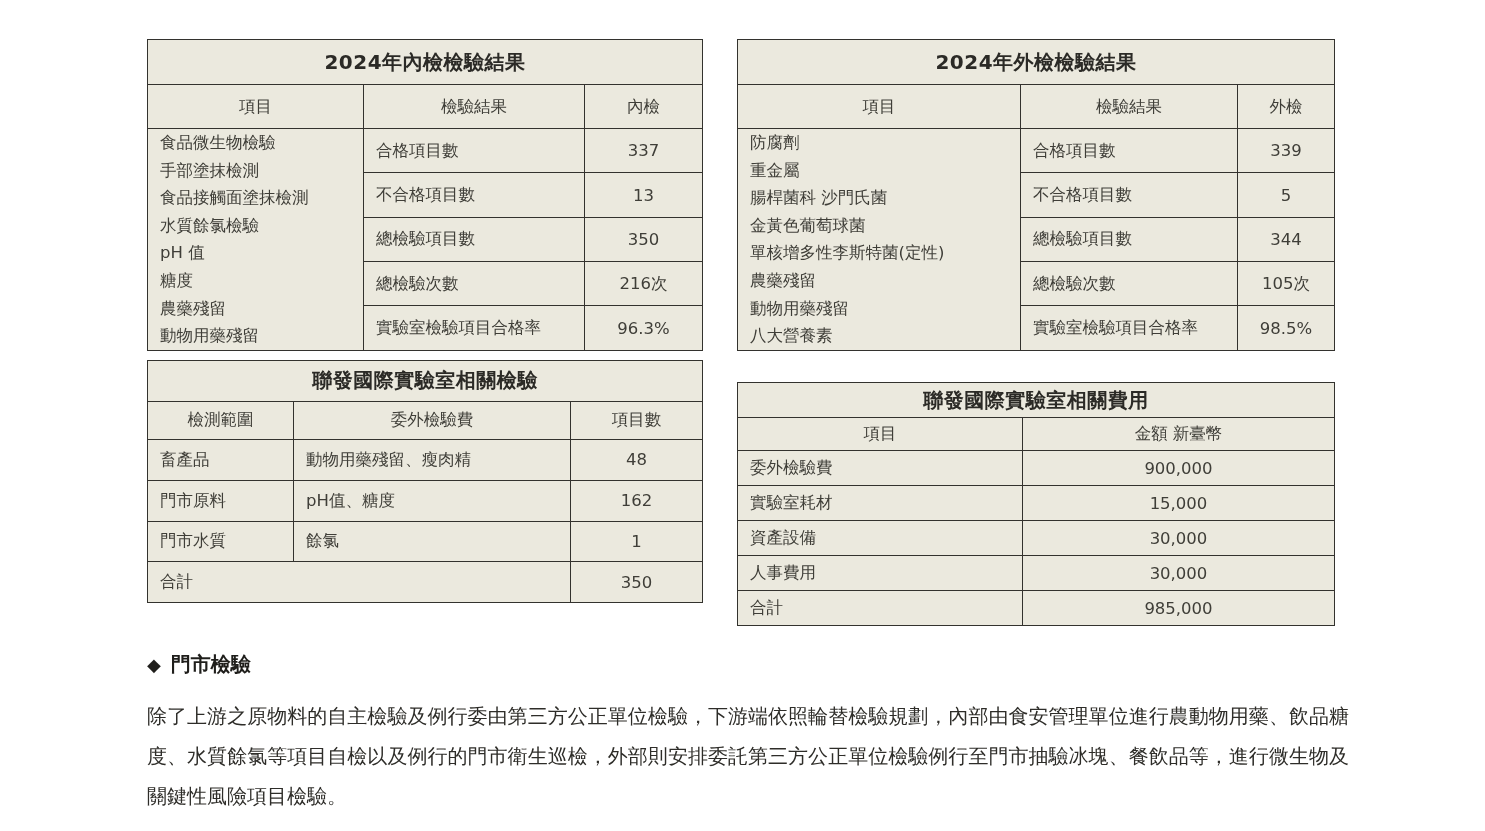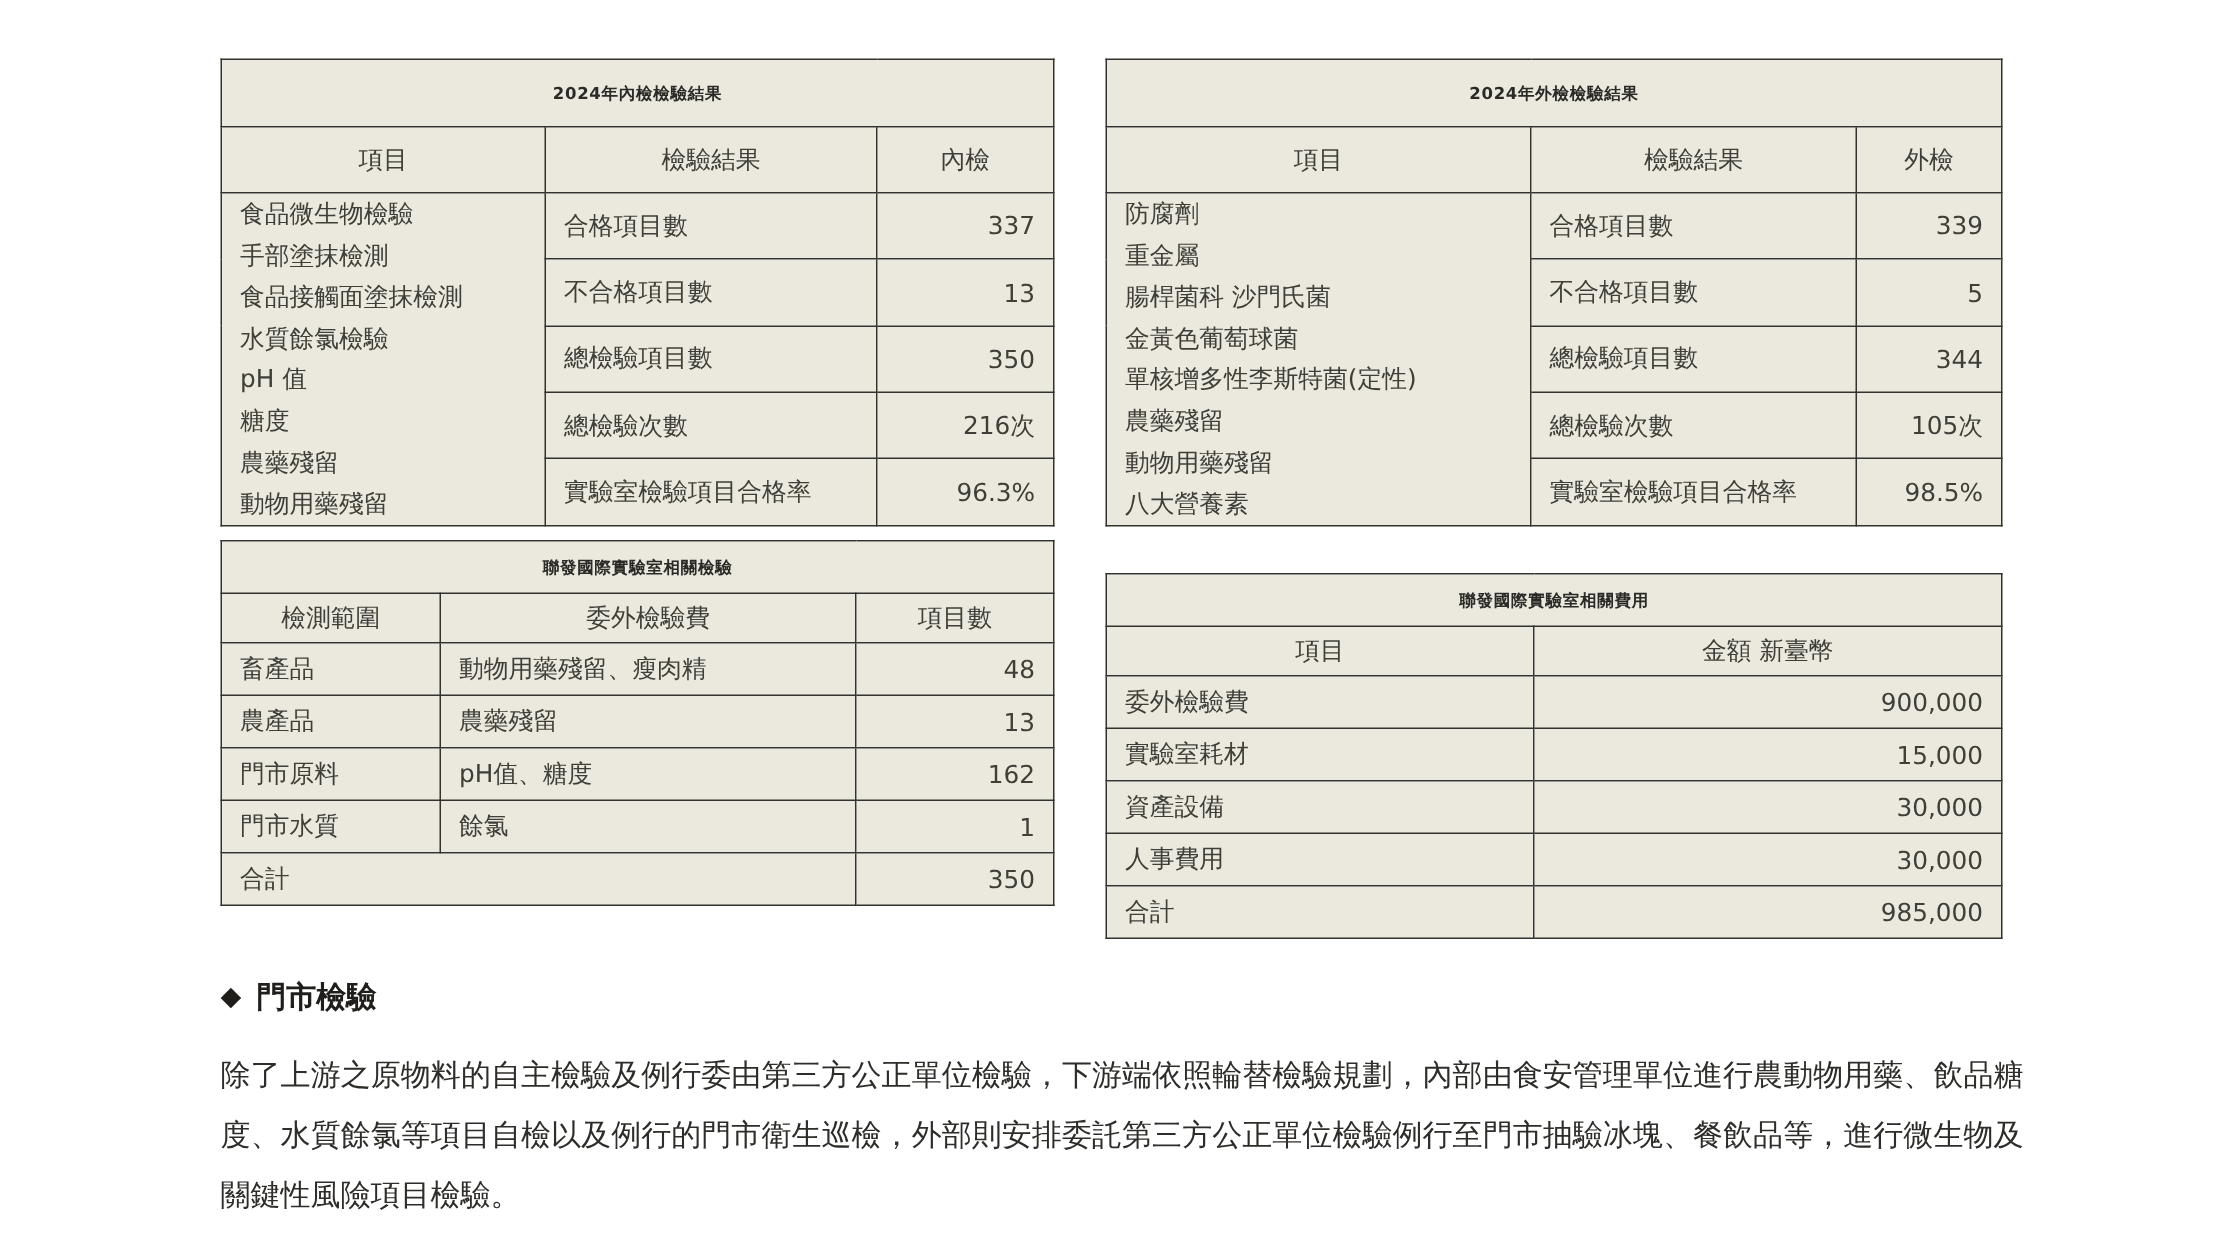--- a/index.html
+++ b/index.html
@@ -27,29 +27,29 @@
     font-size: 16.5px;
     font-weight: 400;
     padding: 0 12px;
     overflow: hidden;
     white-space: nowrap;
   }
   table.rpt th.title {
     font-weight: 700;
     color: #2b2a26;
     text-align: center;
-    font-size: 11px;
+    font-size: 20px;
     letter-spacing: 0.5px;
   }
   table.rpt th.colhead {
     text-align: center;
     font-weight: 400;
   }
   td.label { text-align: left; }
-  td.value { text-align: right; font-size: 17px; }
+  td.value { text-align: center; font-size: 17px; }
   td.itemcell {
     vertical-align: middle;
     padding: 4px 12px;
   }
   .itemcell .line {
     line-height: 27.6px;
     font-size: 16.5px;
     white-space: nowrap;
   }
   
@@ -208,25 +208,20 @@
       <th class="colhead">檢測範圍</th>
       <th class="colhead">委外檢驗費</th>
       <th class="colhead">項目數</th>
     </tr>
     <tr class="trow">
       <td class="label">畜產品</td>
       <td class="label">動物用藥殘留、瘦肉精</td>
       <td class="value">48</td>
     </tr>
     <tr class="trow">
-      <td class="label">農產品</td>
-      <td class="label">農藥殘留</td>
-      <td class="value">13</td>
-    </tr>
-    <tr class="trow">
       <td class="label">門市原料</td>
       <td class="label">pH值、糖度</td>
       <td class="value">162</td>
     </tr>
     <tr class="trow">
       <td class="label">門市水質</td>
       <td class="label">餘氯</td>
       <td class="value">1</td>
     </tr>
     <tr class="trow">

